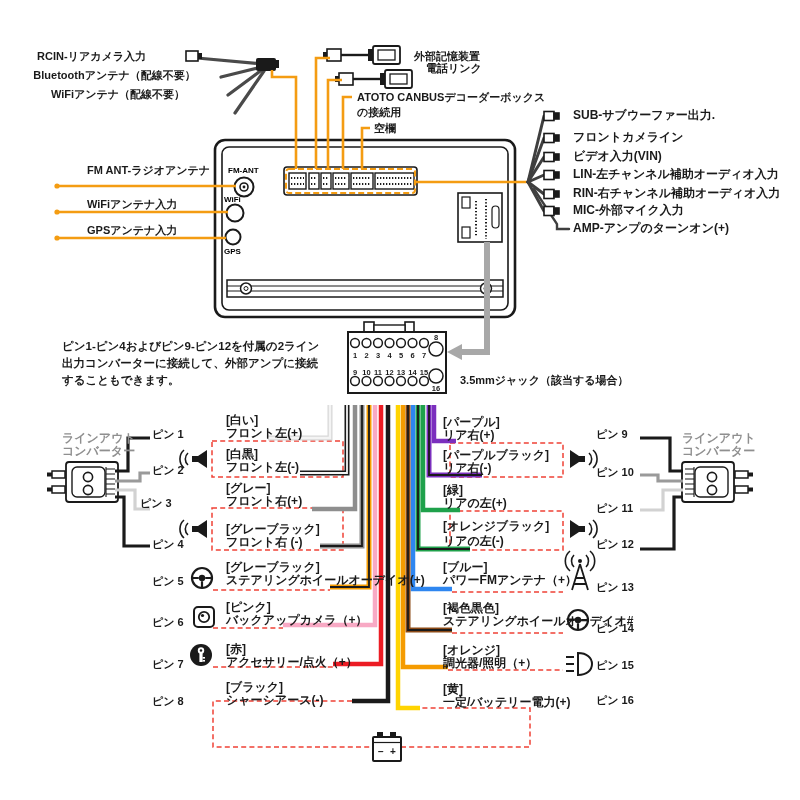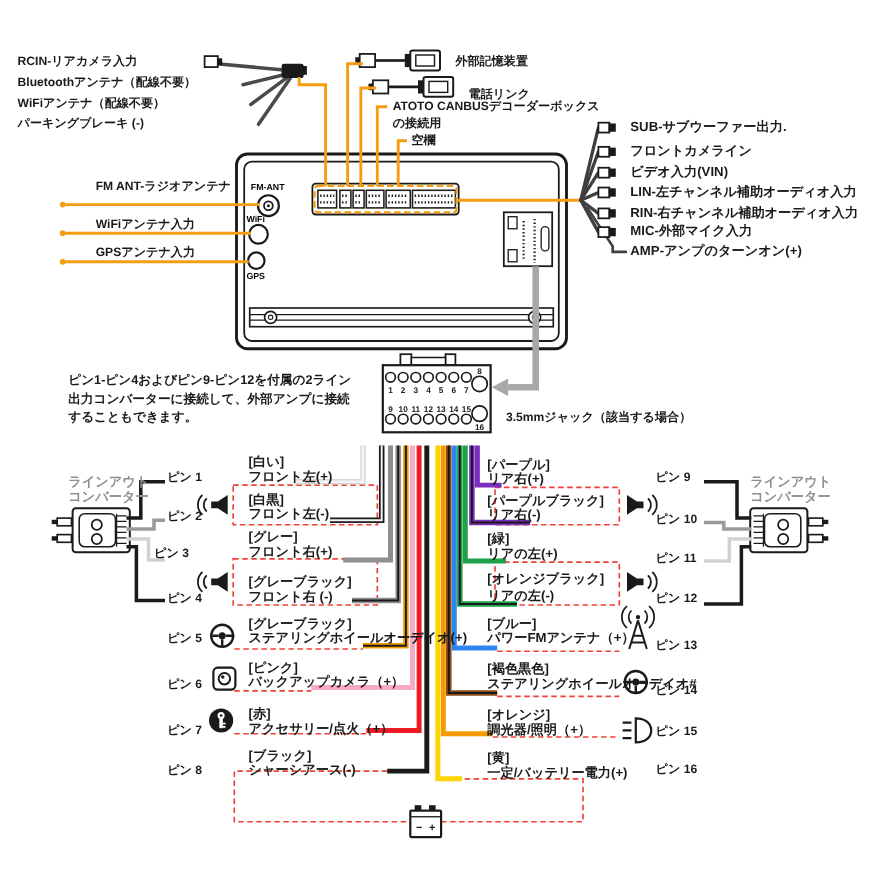--- a/index.html
+++ b/index.html
@@ -1,21 +1,21 @@
 <!DOCTYPE html>
 <html><head>
 <meta charset="utf-8">
 <style>
   html,body{margin:0;padding:0;background:#ffffff;}
   #stage{position:relative;width:800px;height:800px;background:#ffffff;overflow:hidden;
          font-family:"Liberation Sans","DejaVu Sans",sans-serif;}
   #gfx{position:absolute;left:0;top:0;}
   .lbl{position:absolute;font-size:11px;font-weight:bold;color:#1a1a1a;white-space:nowrap;line-height:13px;}
   .sm{font-size:12px;}
-  .ralign{text-align:left;padding-left:16px;}
+  .ralign{text-align:center;}
   .graylbl{color:#8f8f8f;}
   .note{position:absolute;font-size:11.5px;font-weight:bold;color:#1a1a1a;width:262px;line-height:17px;white-space:normal;}
 </style>
 </head>
 <body>
 
 <div id="stage">
 
 <svg id="gfx" width="800" height="800" viewBox="0 0 800 800">
 
@@ -344,24 +344,23 @@
     <rect x="373" y="737" width="28" height="24" rx="1" fill="#fff" stroke="#1a1a1a" stroke-width="2"></rect>
     <path d="M373,742.5 L401,742.5" stroke="#1a1a1a" stroke-width="1.2"></path>
     <text x="381" y="755" font-size="10" font-weight="bold" text-anchor="middle" fill="#1a1a1a">−</text>
     <text x="393" y="755" font-size="10" font-weight="bold" text-anchor="middle" fill="#1a1a1a">+</text>
   </g>
 </svg>
 
 <div class="lbl ralign" style="left:0;top:50px;width:183px">RCIN-リアカメラ入力</div>
 <div class="lbl ralign" style="left:0;top:69px;width:229px">Bluetoothアンテナ（配線不要）</div>
 <div class="lbl ralign" style="left:0;top:88px;width:236px">WiFiアンテナ（配線不要）</div>
-<div class="lbl ralign" style="left:0;top:106px;width:243px">パーキングブレーキ (-)</div>
 
 <div class="lbl" style="left:414px;top:50px">外部記憶装置</div>
-<div class="lbl" style="left:426px;top:80px">電話リンク</div>
+<div class="lbl" style="left:426px;top:62px">電話リンク</div>
 <div class="lbl" style="left:357px;top:91px">ATOTO CANBUSデコーダーボックス</div>
 <div class="lbl" style="left:357px;top:106px">の接続用</div>
 <div class="lbl" style="left:374px;top:122px">空欄</div>
 
 <div class="lbl" style="left:87px;top:164px">FM ANT-ラジオアンテナ</div>
 <div class="lbl" style="left:87px;top:198px">WiFiアンテナ入力</div>
 <div class="lbl" style="left:87px;top:224px">GPSアンテナ入力</div>
 
 <div class="lbl sm" style="left:573px;top:109px">SUB-サブウーファー出力.</div>
 <div class="lbl sm" style="left:573px;top:131px">フロントカメライン</div>

